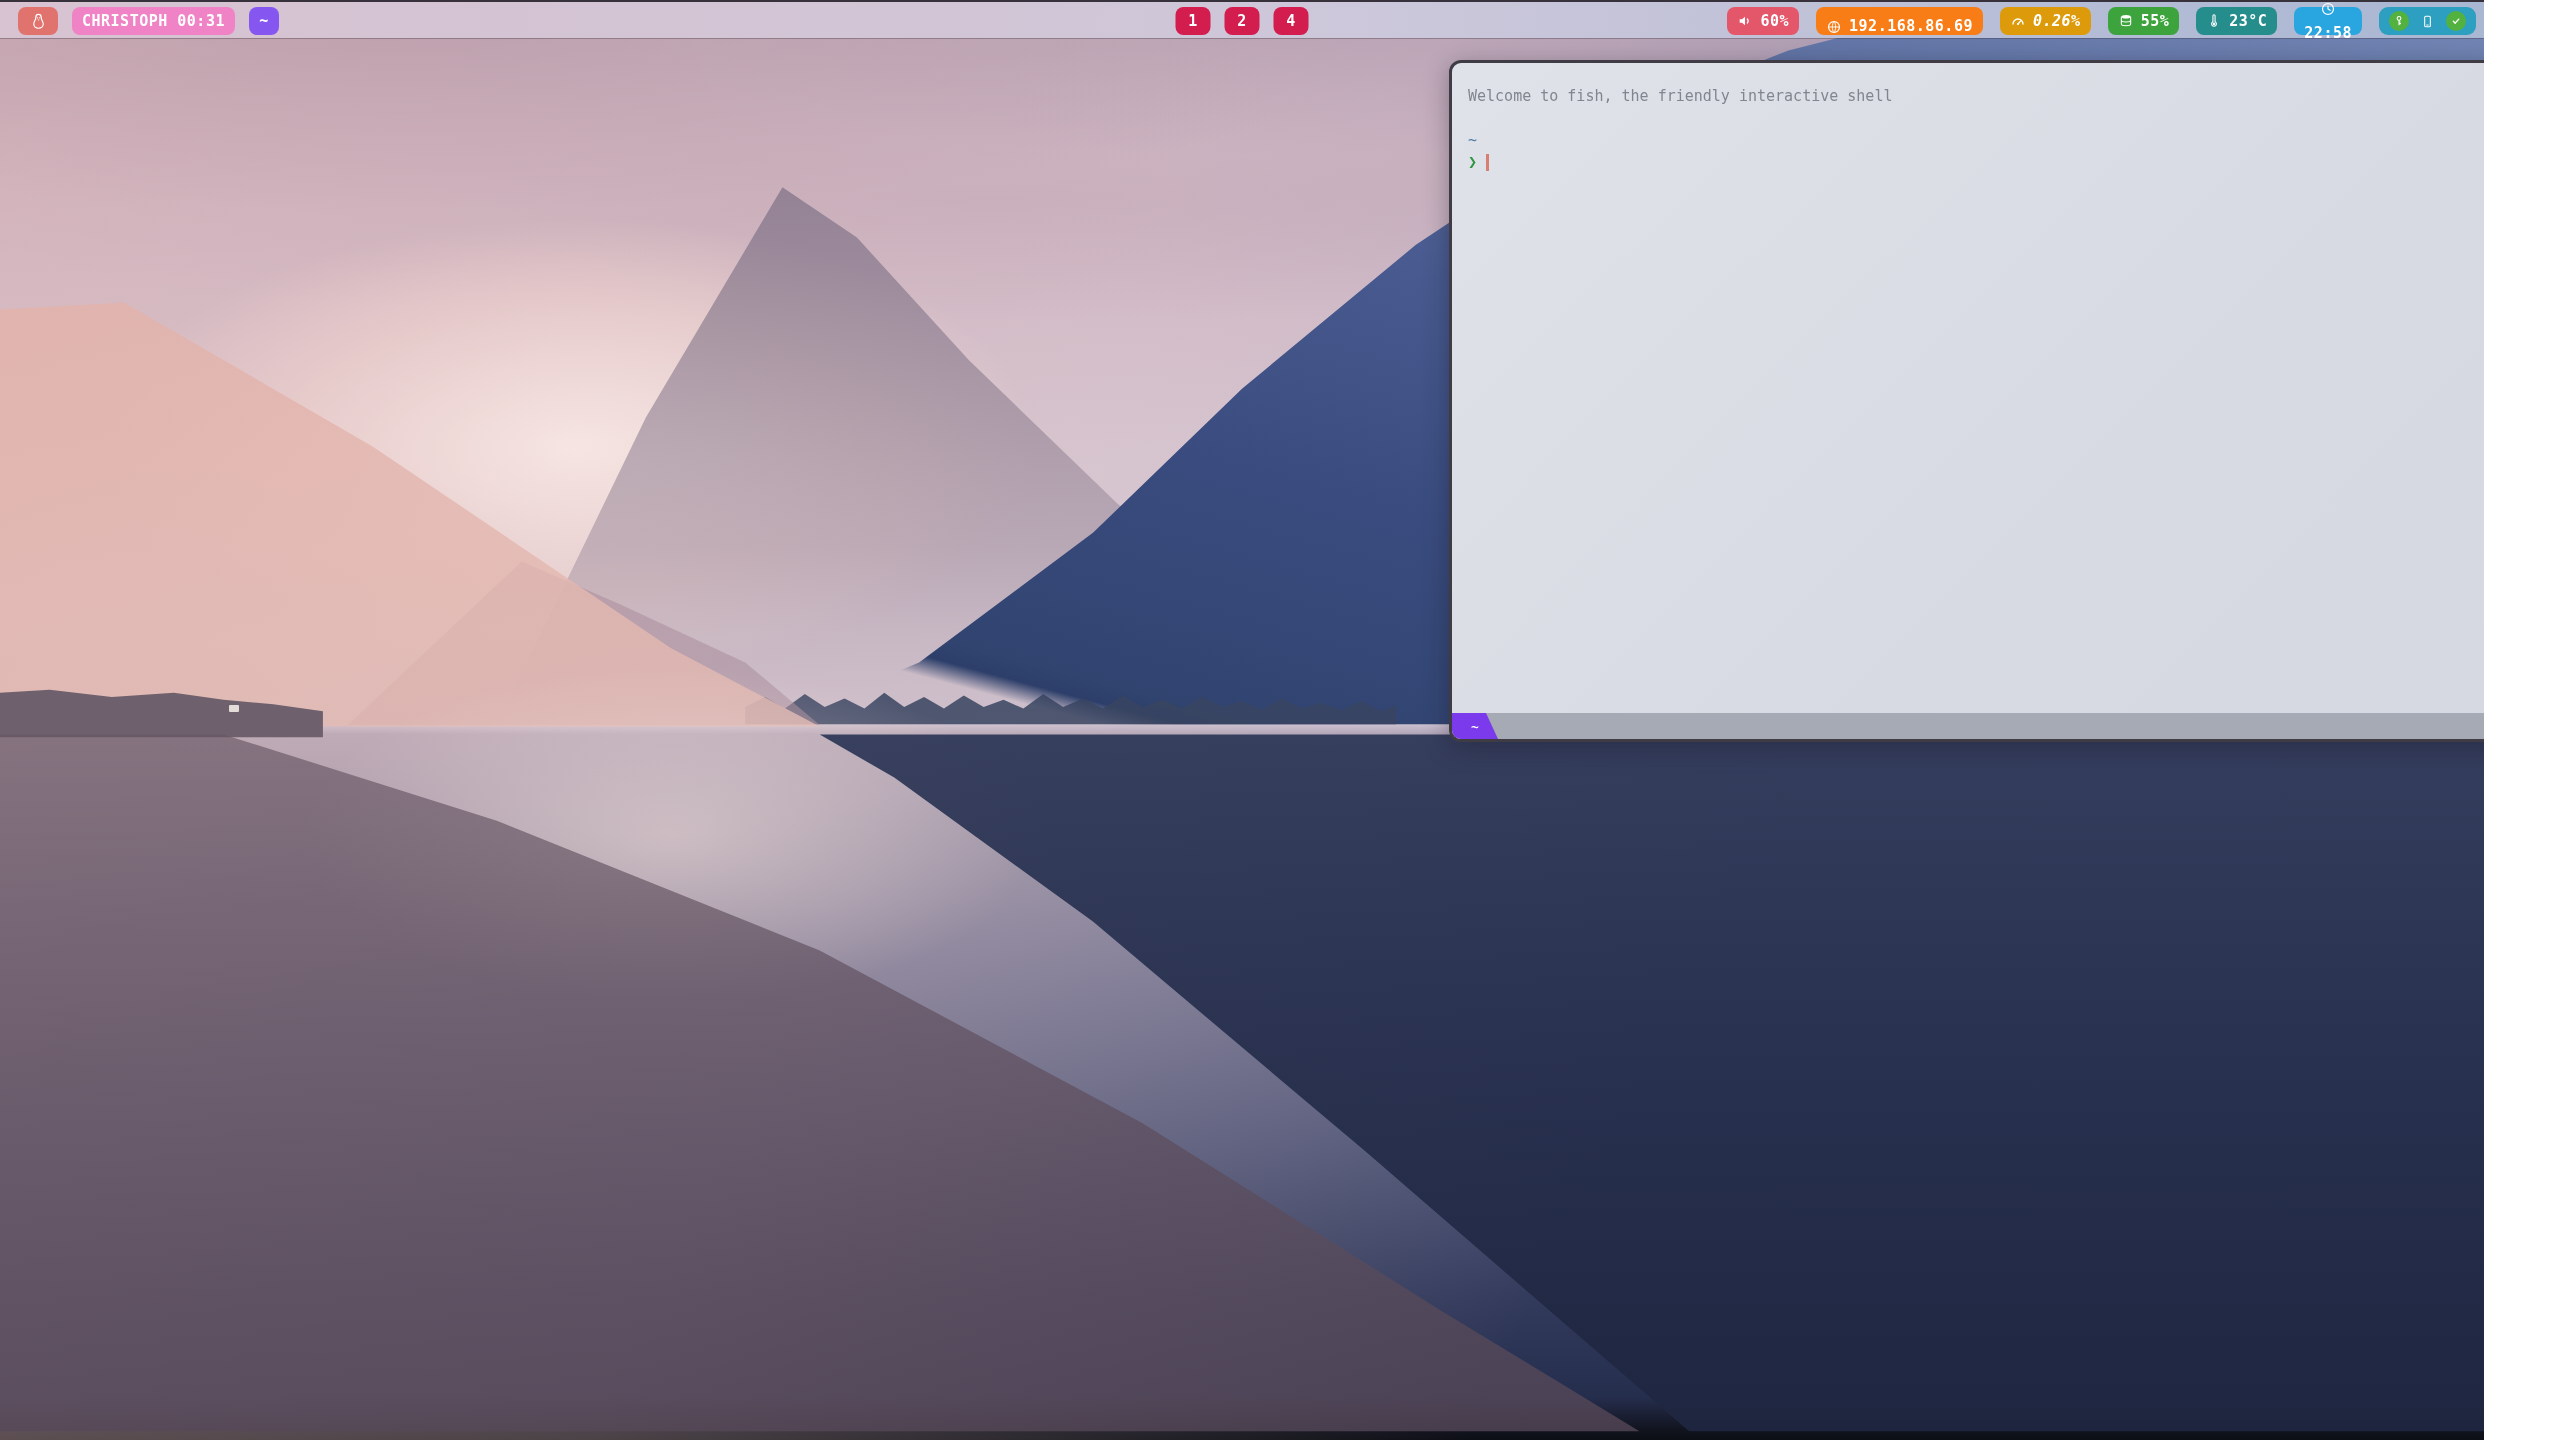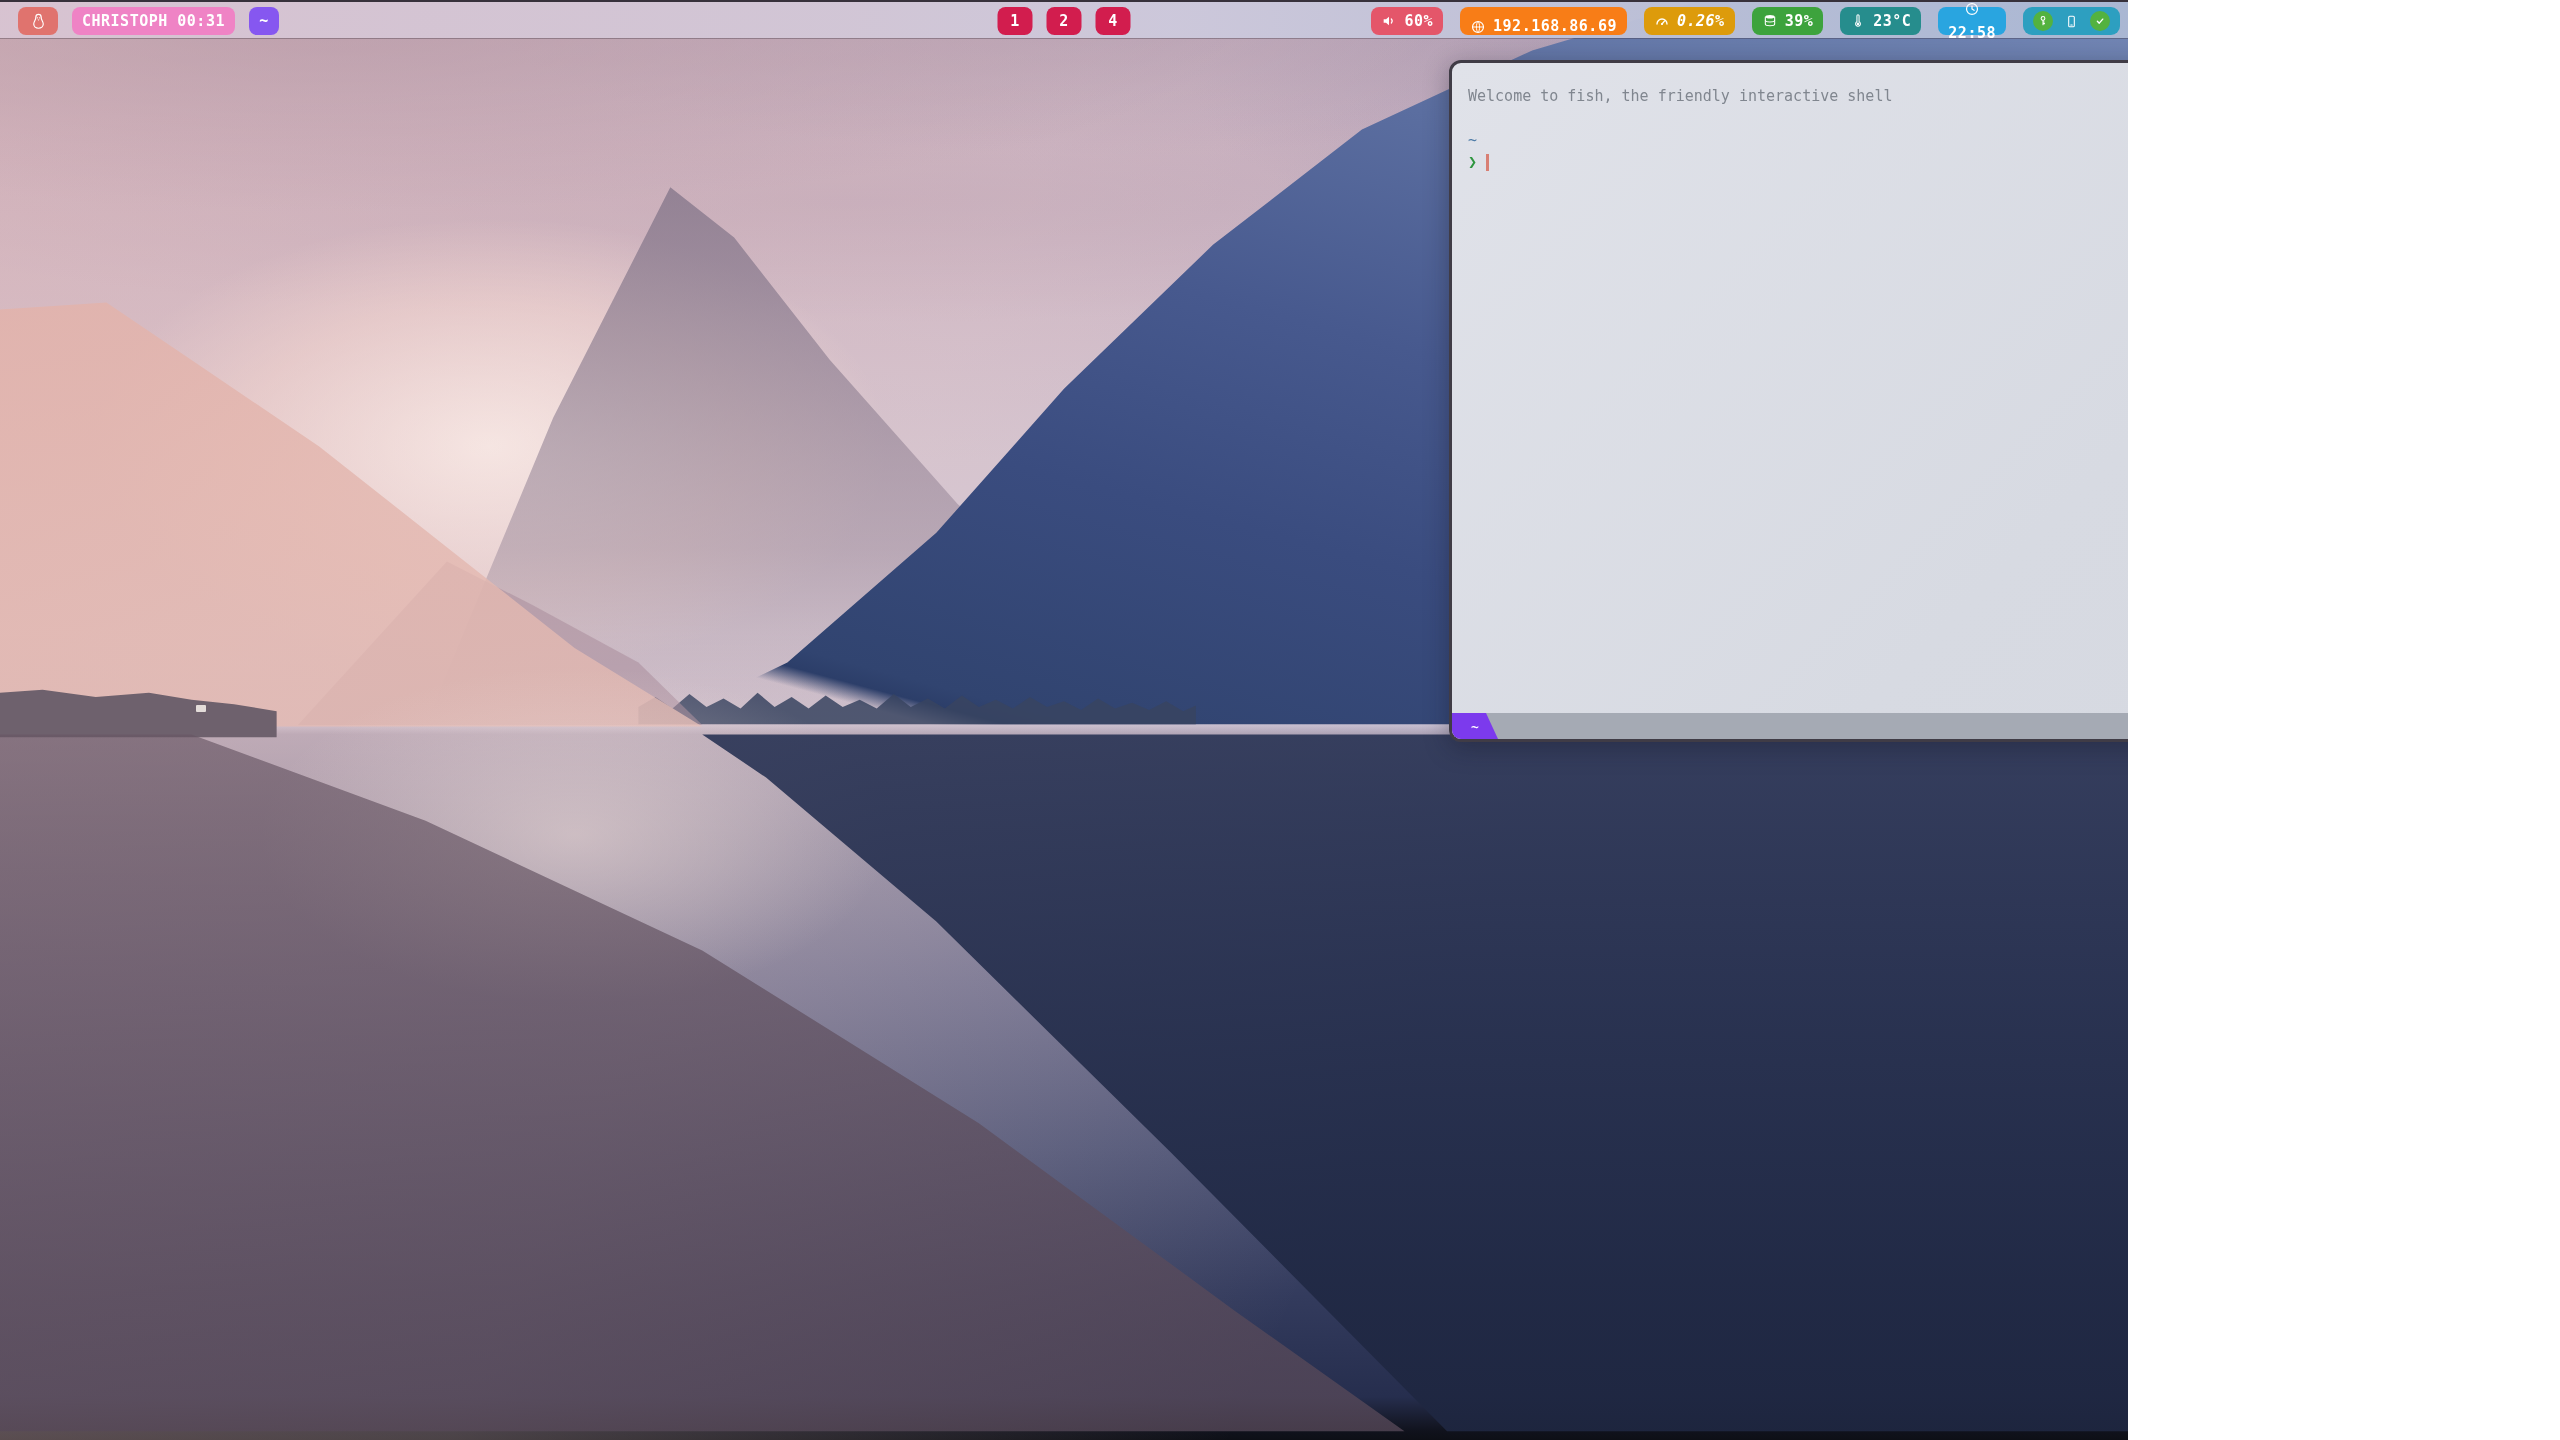--- a/index.html
+++ b/index.html
@@ -1,17 +1,17 @@
 <!DOCTYPE html>
 <html><head>
 <meta charset="utf-8">
 <style>
   html,body{margin:0;padding:0;width:2560px;height:1440px;overflow:hidden;
     font-family:"DejaVu Sans Mono","Liberation Mono",monospace;}
-  .screen{position:relative;width:2128px;height:1440px;overflow:hidden;background:#f97316;}
+  .screen{position:relative;width:2484px;height:1440px;overflow:hidden;background:#f97316;}
 
   
   .wallpaper{position:absolute;inset:0;
     background:linear-gradient(180deg,
       #b4a4b8 0%, #c3afc2 10%, #c9b7c8 20%, #cfc3d2 32%, #cfc9da 44%, #c3bccf 50.4%,
       #a79fb4 51%, #8d8aa2 58%, #6f7190 68%, #4e5577 80%, #333b5d 90%, #262e4e 97%,
       #10121c 99.4%, #0d0f16 100%);}
   .wp{position:absolute;left:0;top:0;width:100%;height:100%;}
   .clouds{background:
       radial-gradient(60% 18% at 16% 2%, rgba(148,125,152,0.55), transparent 70%),
@@ -177,21 +177,21 @@
       </div>
 
       <div class="badge b-mem">
         <span>
           <svg width="16" height="16" viewBox="0 0 24 24">
             <ellipse cx="12" cy="5.5" rx="7" ry="2.6" fill="#fff"></ellipse>
             <path d="M5 5.5v5.5c0 1.4 3.1 2.6 7 2.6s7-1.2 7-2.6V5.5" stroke="#fff" stroke-width="1.6" fill="none"></path>
             <path d="M5 11v5.5c0 1.4 3.1 2.6 7 2.6s7-1.2 7-2.6V11" stroke="#fff" stroke-width="1.6" fill="none"></path>
           </svg>
         </span>
-        <span>39%</span>
+        <span>55%</span>
       </div>
 
       <div class="badge b-temp">
         <span>
           <svg width="16" height="16" viewBox="0 0 24 24">
             <path d="M10.4 4.2a1.6 1.6 0 013.2 0v8.9a3.6 3.6 0 11-3.2 0V4.2z" stroke="#fff" stroke-width="1.6" fill="none"></path>
             <circle cx="12" cy="16.4" r="2" fill="#fff"></circle>
           </svg>
         </span>
         <span>23°C</span>

